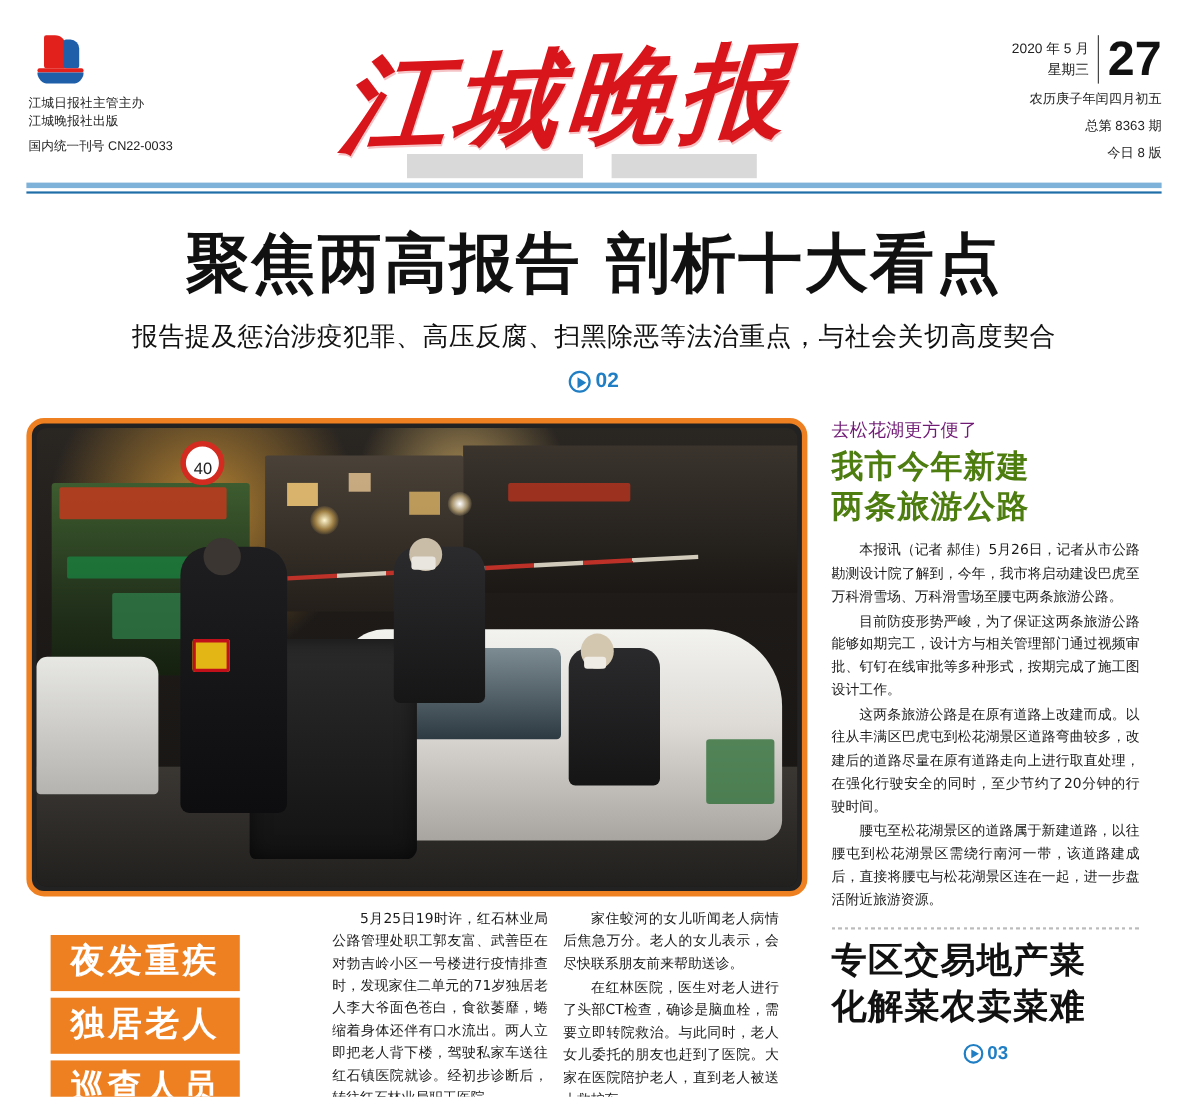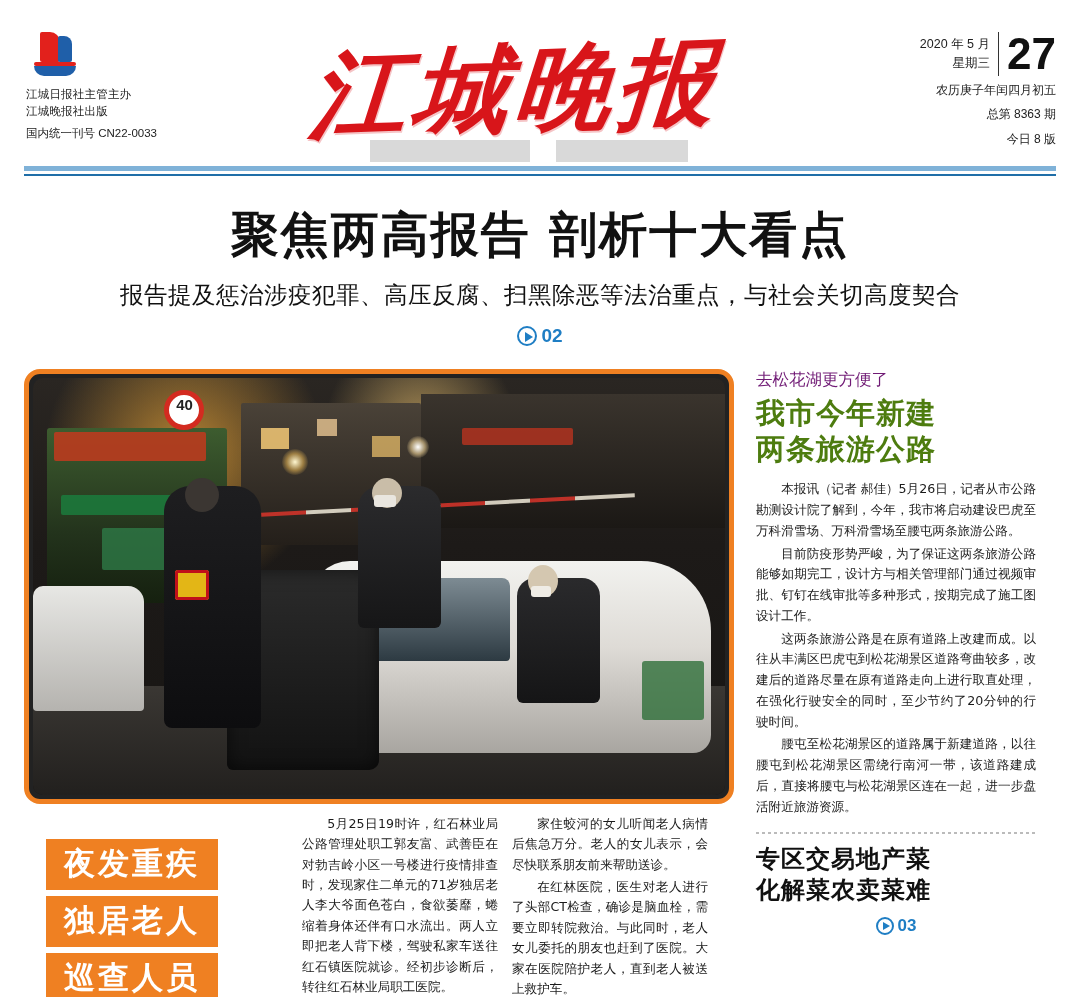--- a/index.html
+++ b/index.html
@@ -149,21 +149,21 @@
     background: #1f6ea8;
   }
 
   
   .headline-wrap {
     padding: 32px 24px 0 24px;
     text-align: center;
   }
   .headline {
     font-family: "DejaVu Sans", sans-serif;
-    font-size: 48px;
+    font-size: 58px;
     font-weight: 700;
     letter-spacing: 2px;
     color: #111;
     line-height: 1.1;
   }
   .subhead {
     margin-top: 18px;
     font-size: 23.5px;
     color: #111;
     letter-spacing: 0.5px;
@@ -260,22 +260,22 @@
     left: 62%; top: 12%; width: 16%; height: 4%;
     background: #b9331f; opacity: .8; border-radius: 2px;
   }
   .speed-sign {
     left: 19%; top: 3%; width: 40px; height: 40px;
     border-radius: 50%;
     background: #fff;
     border: 5px solid #d32b20;
   }
   .speed-sign span {
-    position: absolute; left: 0; right: 0; top: 1px;
-    text-align: center; font-size: 15px; font-weight: 700; color: #222;
+    position: absolute; left: 0; right: 0; top: 12px;
+    text-align: center; font-size: 15px; font-weight: 400; color: #222;
   }
   .road {
     left: 0; bottom: 0; width: 100%; height: 26%;
     background: linear-gradient(180deg,#3a3733,#22201e);
   }
   .car-white {
     left: 40%; top: 44%; width: 58%; height: 46%;
     background: linear-gradient(180deg,#f2f2ef 0%, #dedbd6 45%, #a8a5a0 100%);
     border-radius: 40px 70px 18px 18px;
   }
@@ -414,23 +414,23 @@
     text-align: justify;
   }
   .rbody p { text-indent: 2em; margin-bottom: 2px; }
 
   .divider-dot {
     margin: 14px 0 10px 0;
     height: 2px;
     background: repeating-linear-gradient(90deg,#bbb 0 3px, transparent 3px 6px);
   }
   .rtitle2 {
-    font-family: Liberation Serif, serif;
-    font-weight: 700;
-    font-size: 24px;
+    font-family: Liberation Mono, monospace;
+    font-weight: 700;
+    font-size: 32px;
     line-height: 1.3;
     color: #111;
     letter-spacing: 1px;
   }
   .jump2 {
     margin-top: 10px;
     display: flex;
     align-items: center;
     justify-content: center;
     gap: 4px;

